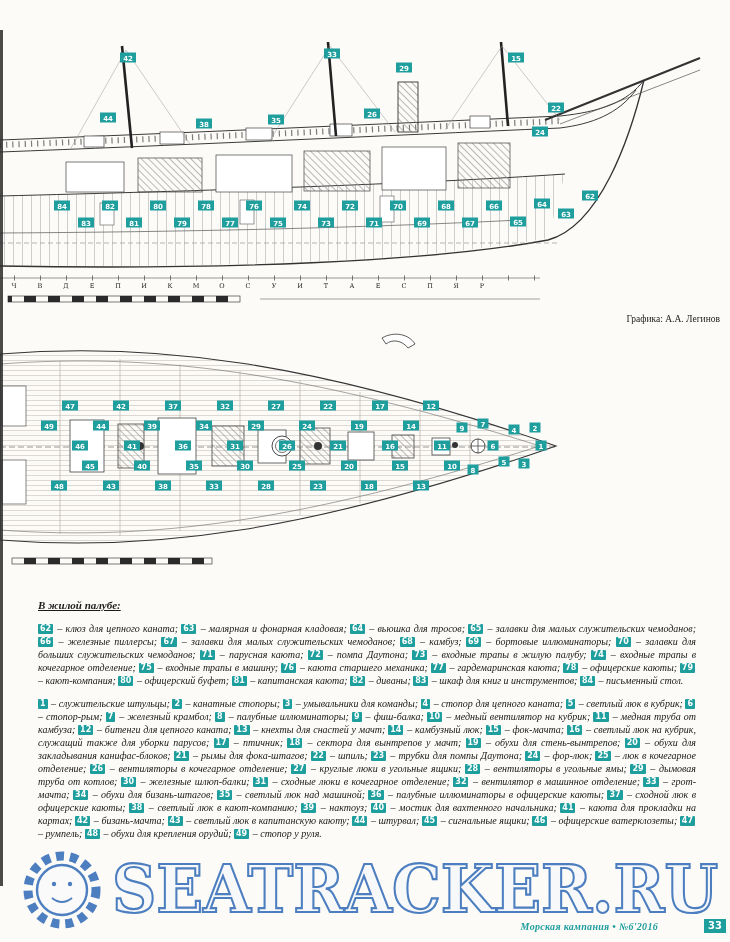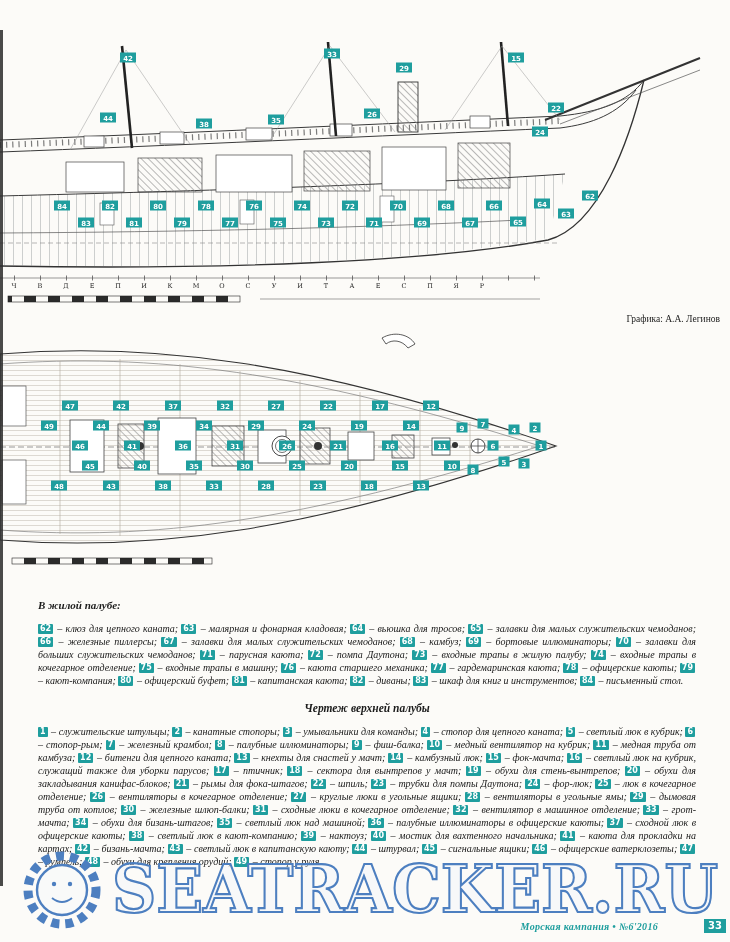--- a/index.html
+++ b/index.html
@@ -4,21 +4,21 @@
 <style>
   html,body{margin:0;padding:0;background:#9a9a9a;}
   .page{position:relative;width:730px;height:942px;margin:0 auto;background:#fcfbf8;overflow:hidden;
         font-family:"Liberation Serif",serif;color:#1b1b1b;}
   .gutter{position:absolute;left:0;top:30px;width:3px;height:856px;background:#2a2a2a;opacity:.85;}
   .drawing{display:block;}
   .credit{position:absolute;top:314px;left:0;width:720px;text-align:right;
           font:9.5px "Liberation Serif",serif;color:#222;}
   .textcol{position:absolute;left:38px;top:598px;width:658px;}
   .legend{font:italic 10px/13px "Liberation Serif",serif;text-align:justify;color:#161616;}
-  .sec-head{font:italic bold 11px/14px "Liberation Serif",serif;margin:0 0 2px 0;}
+  .sec-head{font:italic bold 11px/14px "Liberation Serif",serif;margin:0 0 2px 0;text-decoration:underline;}
   .sec-head.center{text-align:center;font-size:11.5px;margin:14px 0 4px 0;}
   .lnum{display:inline-block;background:#1f9e9e;color:#fff;font-style:normal;font-weight:bold;
         font-family:"DejaVu Sans",sans-serif;font-size:8px;line-height:10px;padding:0 2px;
         border-radius:1px;margin-right:1px;vertical-align:1px;}
   .chip-rect{fill:#1f9e9e;}
   .chip-num{fill:#fff;font:bold 7px "DejaVu Sans",sans-serif;text-anchor:middle;}
   .letters text{font:6.5px "DejaVu Serif",serif;fill:#222;text-anchor:middle;}
   .watermark{position:absolute;left:0;top:832px;width:730px;height:110px;pointer-events:none;}
   .footer-journal{position:absolute;top:921px;right:72px;font:italic bold 10px "Liberation Serif",serif;
                   color:#1f9e9e;letter-spacing:.3px;}
@@ -337,21 +337,20 @@
         <text x="49" y="100.8" class="chip-num">49</text>
       </g>
   </svg>
 
   <div class="textcol">
     <div>
       <div class="sec-head">В жилой палубе:</div>
       <p class="legend"><span class="lnum">62</span><span> – клюз для цепного каната; </span><span class="lnum">63</span><span> – малярная и фонарная кладовая; </span><span class="lnum">64</span><span> – вьюшка для тросов; </span><span class="lnum">65</span><span> – залавки для малых служительских чемоданов; </span><span class="lnum">66</span><span> – железные пиллерсы; </span><span class="lnum">67</span><span> – залавки для малых служительских чемоданов; </span><span class="lnum">68</span><span> – камбуз; </span><span class="lnum">69</span><span> – бортовые иллюминаторы; </span><span class="lnum">70</span><span> – залавки для больших служительских чемоданов; </span><span class="lnum">71</span><span> – парусная каюта; </span><span class="lnum">72</span><span> – помпа Даутона; </span><span class="lnum">73</span><span> – входные трапы в жилую палубу; </span><span class="lnum">74</span><span> – входные трапы в кочегарное отделение; </span><span class="lnum">75</span><span> – входные трапы в машину; </span><span class="lnum">76</span><span> – каюта старшего механика; </span><span class="lnum">77</span><span> – гардемаринская каюта; </span><span class="lnum">78</span><span> – офицерские каюты; </span><span class="lnum">79</span><span> – кают-компания; </span><span class="lnum">80</span><span> – офицерский буфет; </span><span class="lnum">81</span><span> – капитанская каюта; </span><span class="lnum">82</span><span> – диваны; </span><span class="lnum">83</span><span> – шкаф для книг и инструментов; </span><span class="lnum">84</span><span> – письменный стол.</span></p>
     </div>
     <div>
-      <div class="sec-head center">Чертеж верхней палубы</div>
       <p class="legend"><span class="lnum">1</span><span> – служительские штульцы; </span><span class="lnum">2</span><span> – канатные стопоры; </span><span class="lnum">3</span><span> – умывальники для команды; </span><span class="lnum">4</span><span> – стопор для цепного каната; </span><span class="lnum">5</span><span> – светлый люк в кубрик; </span><span class="lnum">6</span><span> – стопор-рым; </span><span class="lnum">7</span><span> – железный крамбол; </span><span class="lnum">8</span><span> – палубные иллюминаторы; </span><span class="lnum">9</span><span> – фиш-балка; </span><span class="lnum">10</span><span> – медный вентилятор на кубрик; </span><span class="lnum">11</span><span> – медная труба от камбуза; </span><span class="lnum">12</span><span> – битенги для цепного каната; </span><span class="lnum">13</span><span> – кнехты для снастей у мачт; </span><span class="lnum">14</span><span> – камбузный люк; </span><span class="lnum">15</span><span> – фок-мачта; </span><span class="lnum">16</span><span> – светлый люк на кубрик, служащий также для уборки парусов; </span><span class="lnum">17</span><span> – птичник; </span><span class="lnum">18</span><span> – сектора для вынтрепов у мачт; </span><span class="lnum">19</span><span> – обухи для стень-вынтрепов; </span><span class="lnum">20</span><span> – обухи для закладывания канифас-блоков; </span><span class="lnum">21</span><span> – рымы для фока-штагов; </span><span class="lnum">22</span><span> – шпиль; </span><span class="lnum">23</span><span> – трубки для помпы Даутона; </span><span class="lnum">24</span><span> – фор-люк; </span><span class="lnum">25</span><span> – люк в кочегарное отделение; </span><span class="lnum">26</span><span> – вентиляторы в кочегарное отделение; </span><span class="lnum">27</span><span> – круглые люки в угольные ящики; </span><span class="lnum">28</span><span> – вентиляторы в угольные ямы; </span><span class="lnum">29</span><span> – дымовая труба от котлов; </span><span class="lnum">30</span><span> – железные шлюп-балки; </span><span class="lnum">31</span><span> – сходные люки в кочегарное отделение; </span><span class="lnum">32</span><span> – вентилятор в машинное отделение; </span><span class="lnum">33</span><span> – грот-мачта; </span><span class="lnum">34</span><span> – обухи для бизань-штагов; </span><span class="lnum">35</span><span> – светлый люк над машиной; </span><span class="lnum">36</span><span> – палубные иллюминаторы в офицерские каюты; </span><span class="lnum">37</span><span> – сходной люк в офицерские каюты; </span><span class="lnum">38</span><span> – светлый люк в кают-компанию; </span><span class="lnum">39</span><span> – нактоуз; </span><span class="lnum">40</span><span> – мостик для вахтенного начальника; </span><span class="lnum">41</span><span> – каюта для прокладки на картах; </span><span class="lnum">42</span><span> – бизань-мачта; </span><span class="lnum">43</span><span> – светлый люк в капитанскую каюту; </span><span class="lnum">44</span><span> – штурвал; </span><span class="lnum">45</span><span> – сигнальные ящики; </span><span class="lnum">46</span><span> – офицерские ватерклозеты; </span><span class="lnum">47</span><span> – румпель; </span><span class="lnum">48</span><span> – обухи для крепления орудий; </span><span class="lnum">49</span><span> – стопор у руля.</span></p>
     </div>
   </div>
 
   <svg class="watermark" width="730" height="110" viewBox="0 0 730 110">
     <g stroke="#4d7fc0" fill="rgba(240,246,252,0.25)">
       <circle cx="62" cy="58" r="34" fill="none" stroke-width="9" stroke-dasharray="8 6"></circle>
       <circle cx="62" cy="58" r="25" stroke-width="2.4"></circle>
       <circle cx="54" cy="52" r="2.2" fill="#4d7fc0" stroke="none"></circle>
       <circle cx="70" cy="52" r="2.2" fill="#4d7fc0" stroke="none"></circle>

